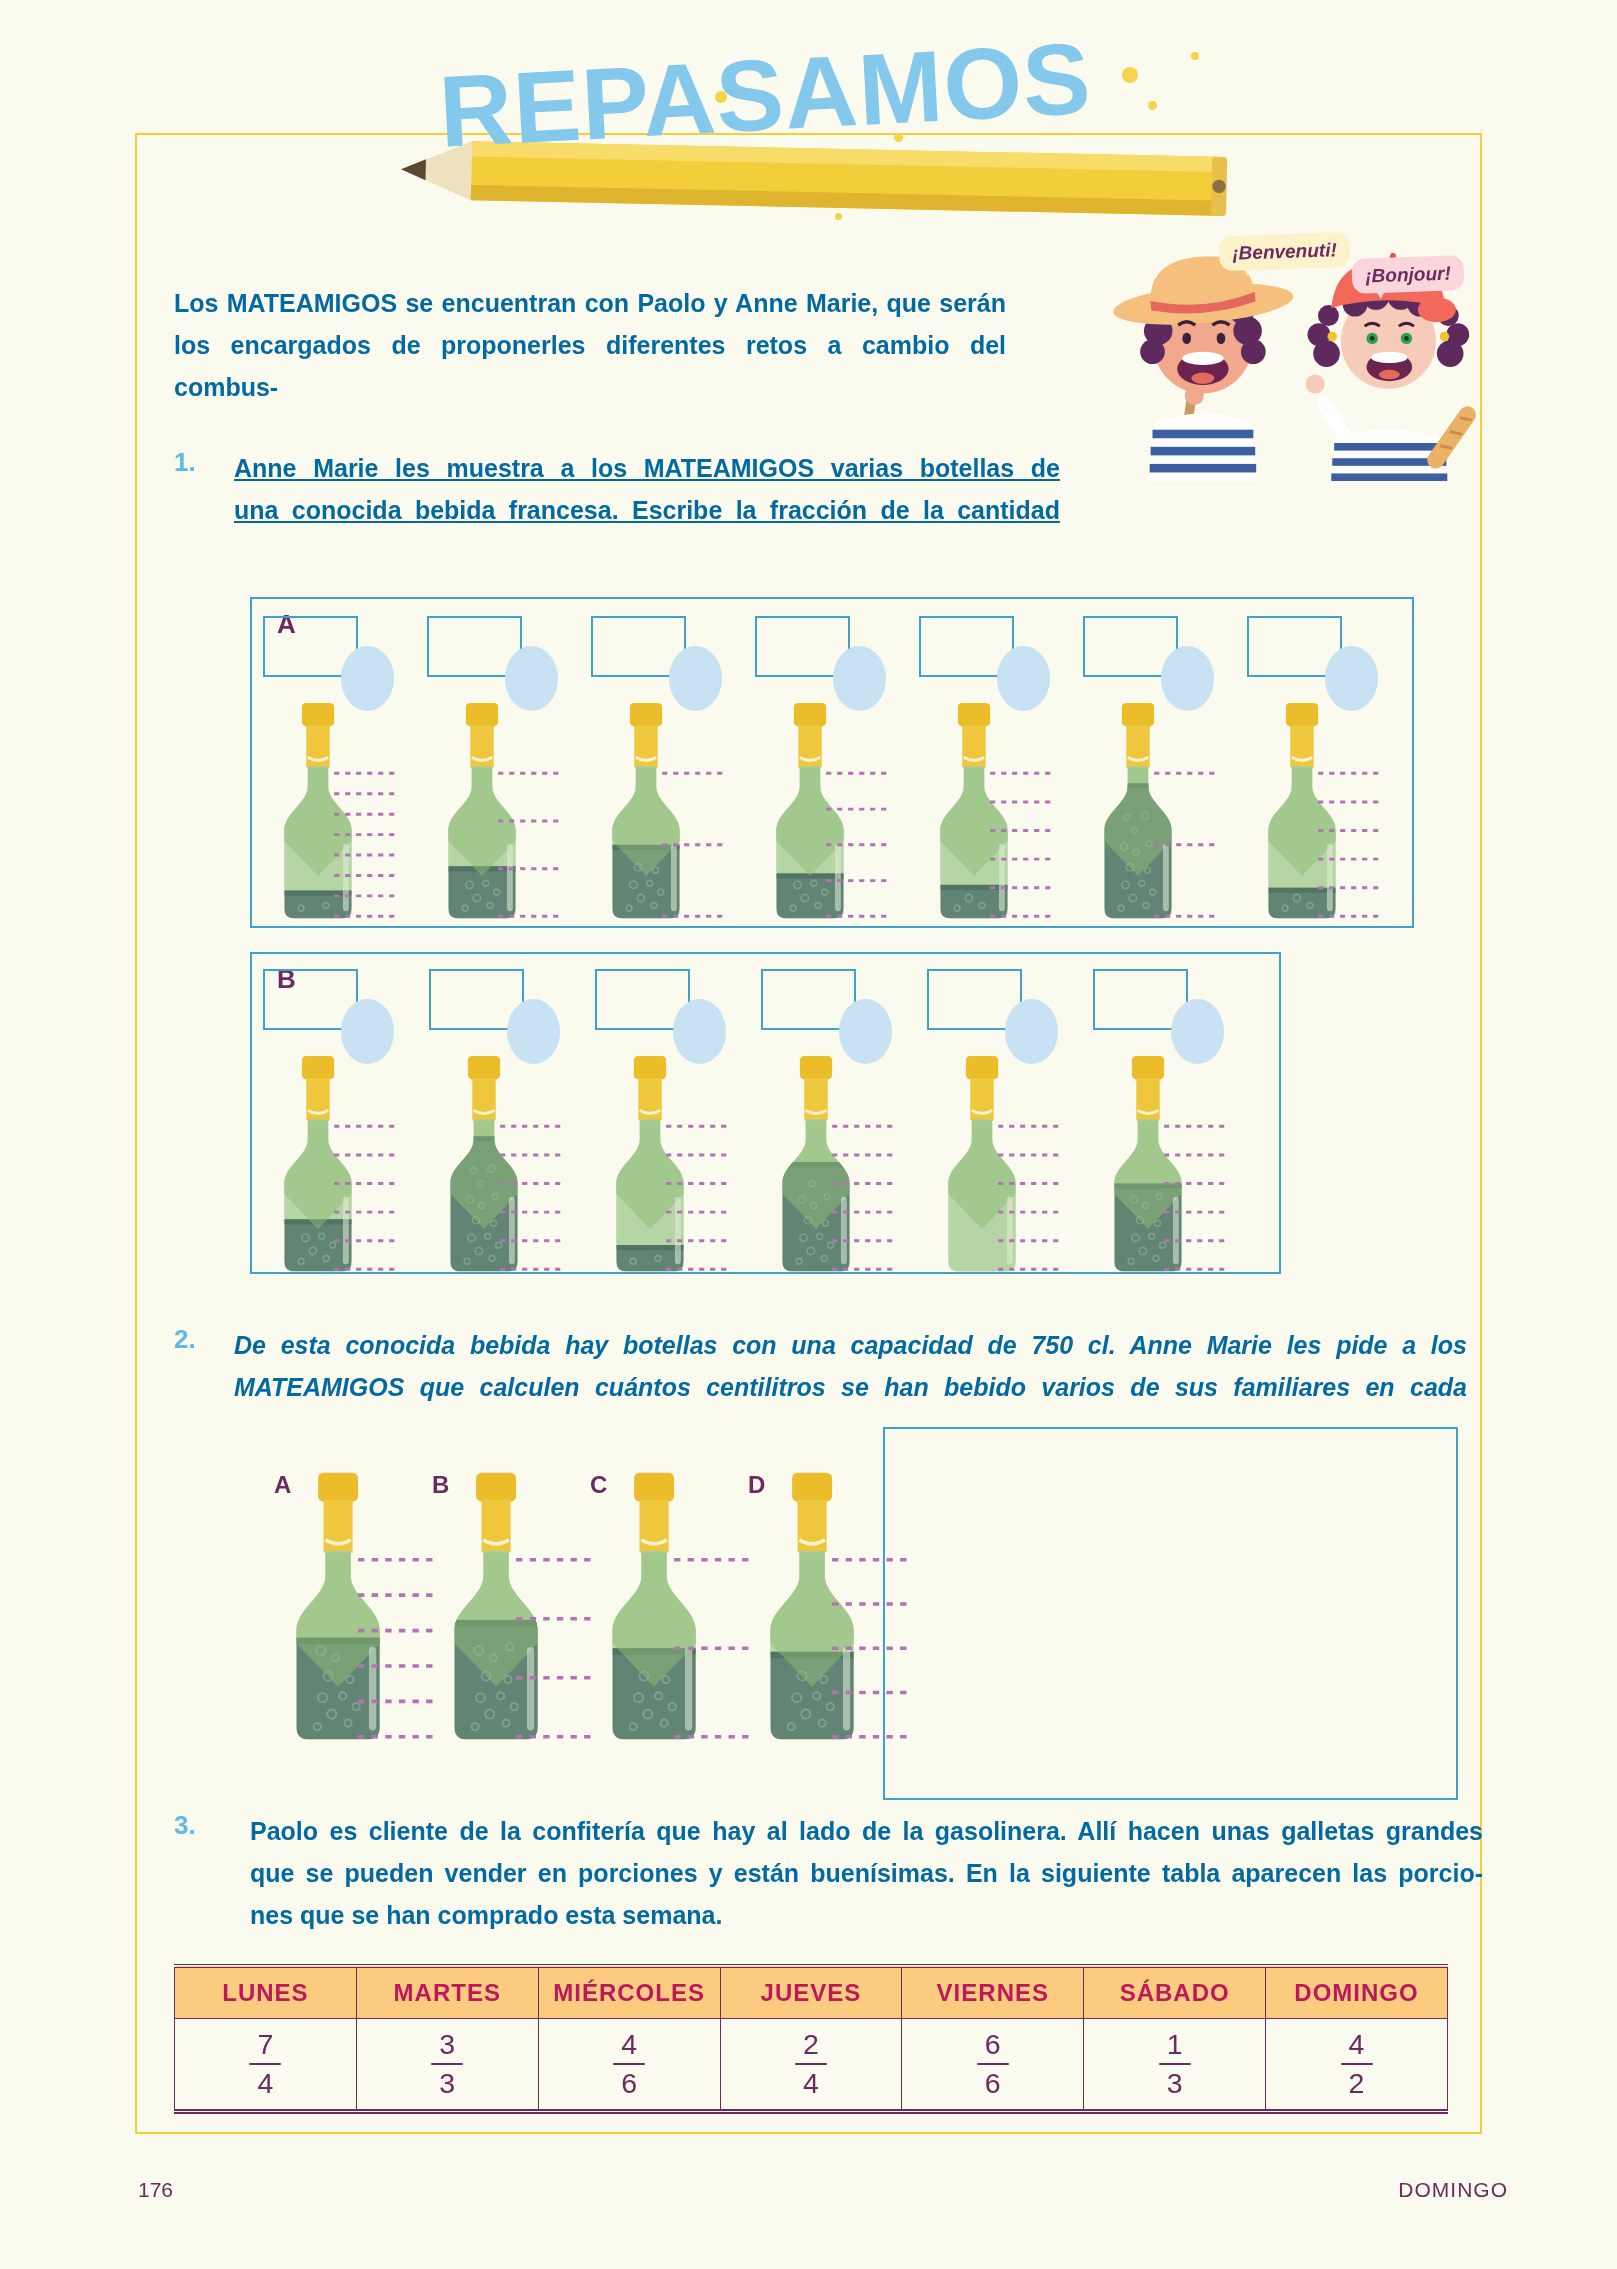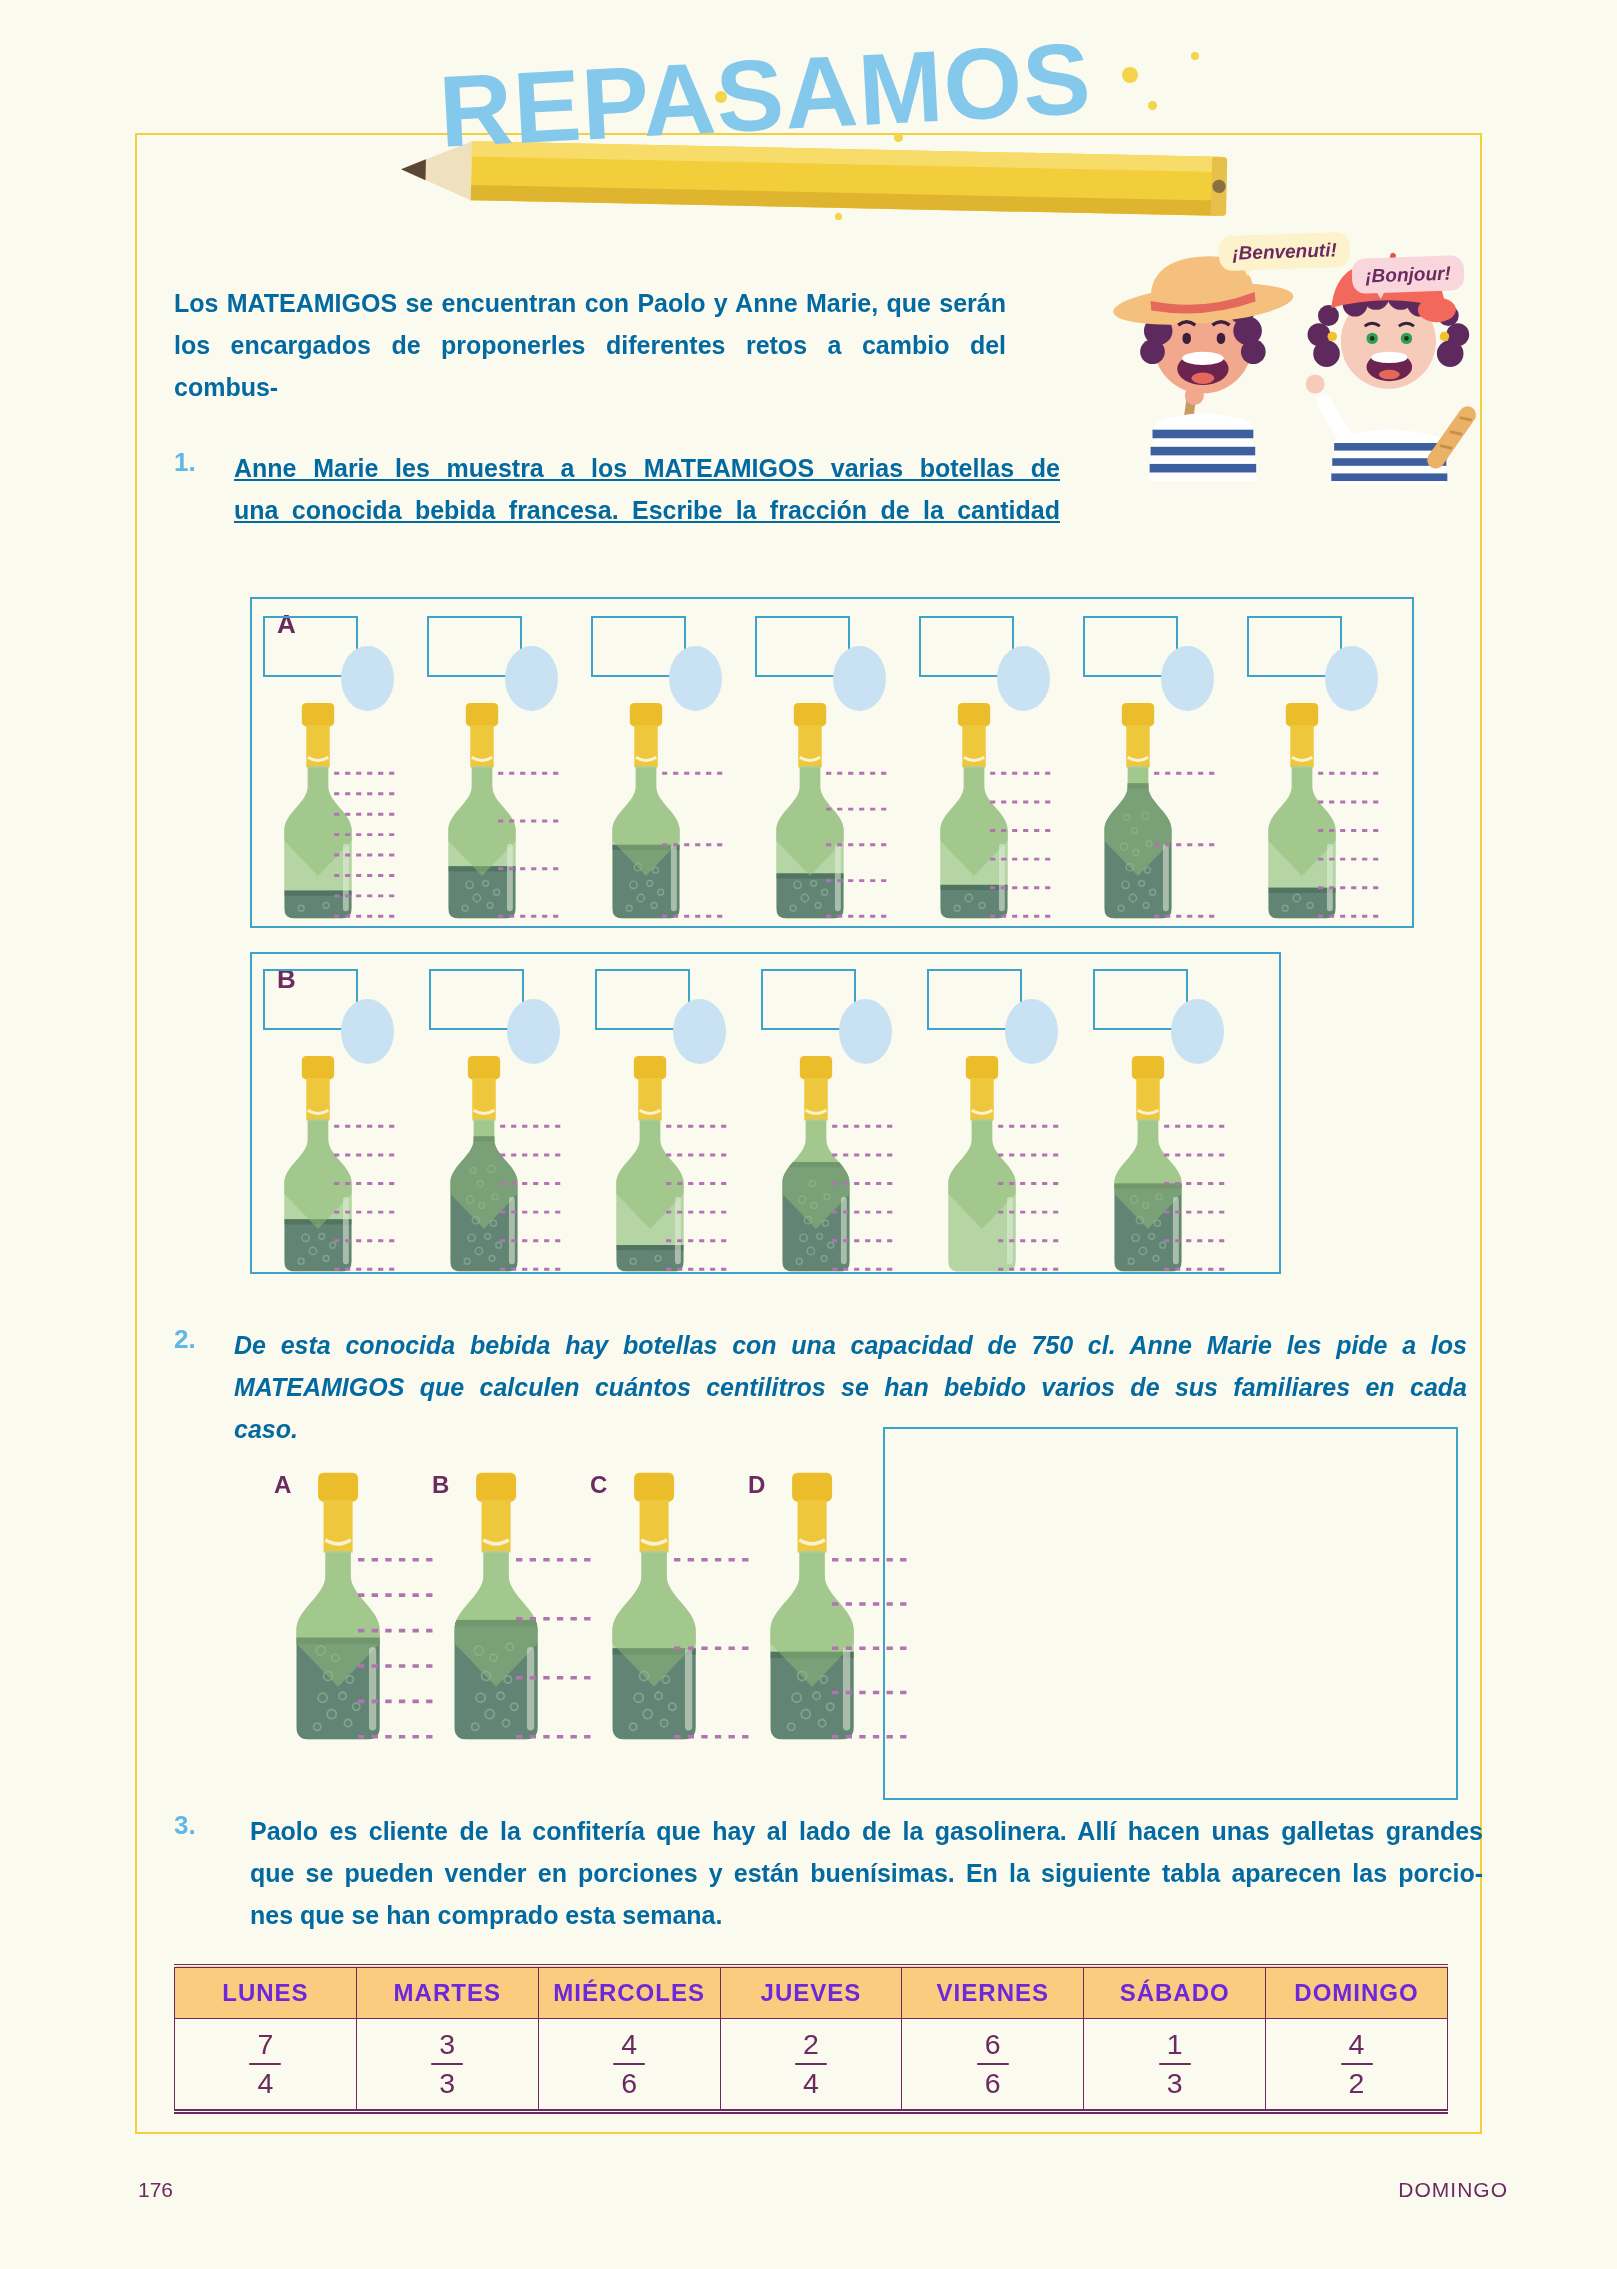--- a/index.html
+++ b/index.html
@@ -53,21 +53,21 @@
   .bubble:after{content:"";position:absolute;bottom:-12.4px;left:21px;border:7.6px solid transparent;border-top-width:13.3px;}
   #bub1{left:1219px;top:234px;background:#FCF2CC;}
   #bub1:after{border-top-color:#FCF2CC;}
   #bub2{left:1352px;top:257px;background:#F8D6DC;}
   #bub2:after{border-top-color:#F8D6DC;}
 
   
   #wtab{position:absolute;left:174px;top:1964px;width:1274px;border-collapse:collapse;table-layout:fixed;
         border-top:4.8px double #6B2A60;border-bottom:5.7px double #6B2A60;}
   #wtab th{background:#FBCC80;border:1.9px solid #6B2A60;height:48px;font-size:24px;font-weight:bold;
-        letter-spacing:1px;color:#6d28d9;}
+        letter-spacing:1px;color:#be185d;}
   #wtab td{border:1.9px solid #6B2A60;height:88px;text-align:center;}
   .frac{display:inline-flex;flex-direction:column;align-items:center;font-size:28.5px;line-height:28.5px;color:#6B2A60;}
   .fbar{width:32px;height:2.9px;background:#6B2A60;border-radius:1.9px;margin:3.8px 0;}
 
   
   #pagenum{left:138px;top:2178px;font-size:21px;}
   #section{right:110px;top:2178px;font-size:21px;letter-spacing:1px;}
 </style>
 </head>
 <body>
@@ -619,21 +619,20 @@
           <line x1="97" y1="256.0" x2="181" y2="256.0" stroke="#B273B2" stroke-width="4" stroke-dasharray="7 8"></line>
           <line x1="97" y1="295.0" x2="181" y2="295.0" stroke="#B273B2" stroke-width="4" stroke-dasharray="7 8"></line>
         </svg>
       </div>
     </div>
 
   <div id="e2num" class="abs exnum">2.</div>
   <div id="e2text" class="abs bodytext">
     <div class="jl">De esta conocida bebida hay botellas con una capacidad de 750 cl. Anne Marie les pide a los</div>
     <div class="jl">MATEAMIGOS que calculen cuántos centilitros se han bebido varios de sus familiares en cada</div>
-    <div>caso.</div>
   </div>
   <div id="cellsEx2" class="cells">
       <div class="bcell2">
         <span class="blabel">A</span>
         <svg class="bottle" viewBox="0 0 195 312">
     <defs>
             <clipPath id="bc13">
               <path d="M61,90 L89,90 L89,118 C89,140 121,154 121,178 L121,284 Q121,298 107,298 L43,298 Q29,298 29,284 L29,178 C29,154 61,140 61,118 Z"></path>
             </clipPath>
           </defs>

